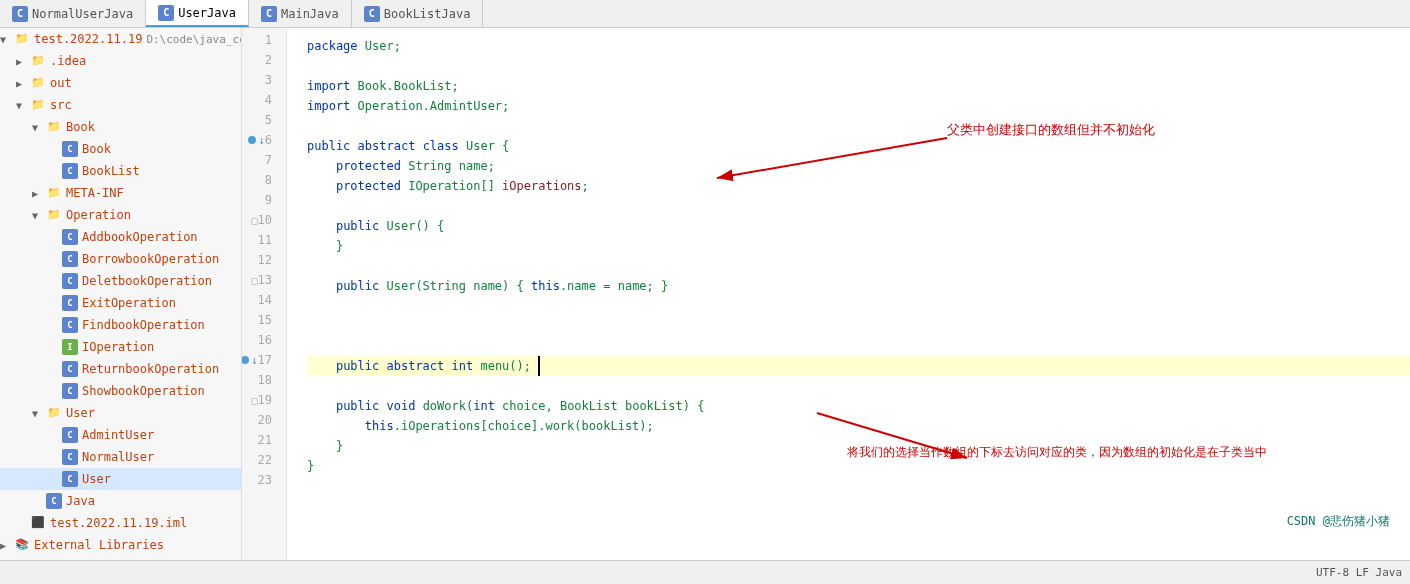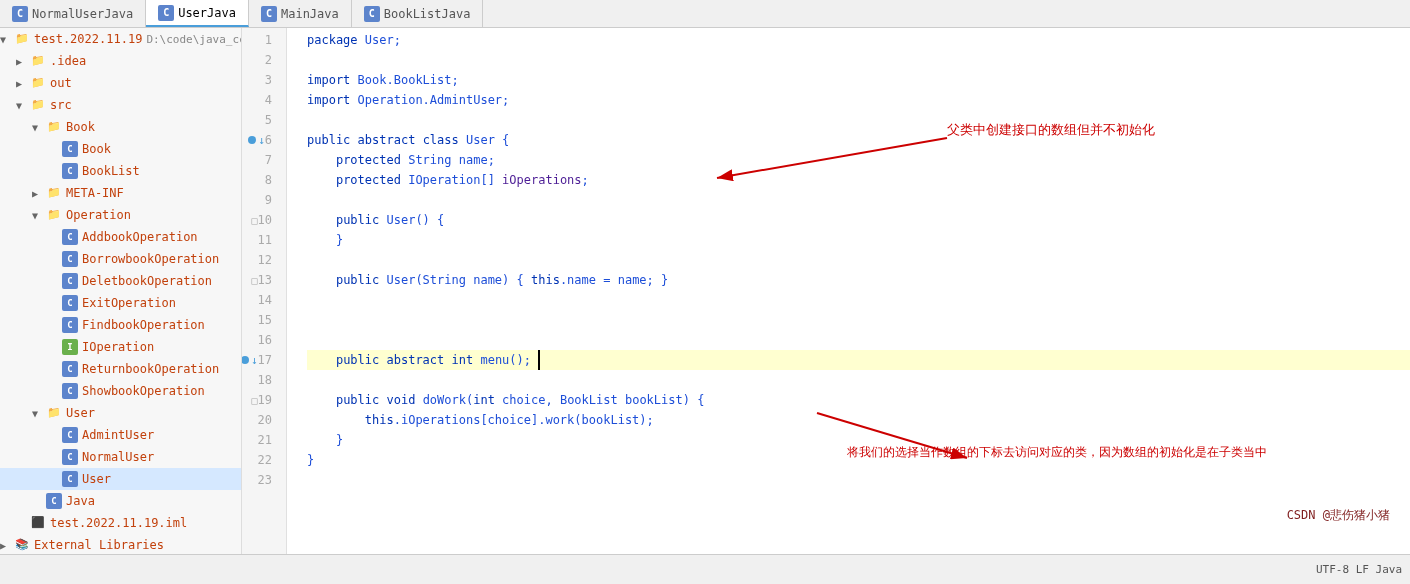--- a/index.html
+++ b/index.html
@@ -140,45 +140,45 @@
     }
     .ln-dot {
       width: 8px;
       height: 8px;
       background: #4a9eda;
       border-radius: 50%;
       flex-shrink: 0;
     }
     .code-content {
       flex: 1;
-      padding: 2px 0;
+      padding: 8px 0;
       padding-left: 20px;
       position: relative;
     }
     .code-line {
       height: 20px;
       display: flex;
       align-items: center;
       white-space: pre;
       font-size: 12px;
       line-height: 20px;
       position: relative;
     }
     .code-line.highlighted {
       background: #ffffd0;
     }
 
     
     .kw { color: #0033b3; font-weight: normal; }
-    .plain { color: #1d4ed8; }
+    .plain { color: #15803d; }
     .cursor { border-right: 2px solid #000; }
 
     
     .bottom-bar {
-      height: 30px;
+      height: 24px;
       background: #f0f0f0;
       border-top: 1px solid #ccc;
       display: flex;
       align-items: center;
       padding: 7px 8px;
       font-size: 11px;
       color: #555;
       flex-shrink: 0;
       justify-content: flex-end;
     }
@@ -473,21 +473,21 @@
         <div class="code-line"><span class="kw">import</span><span class="plain"> Book.BookList;</span></div>
 
         <div class="code-line"><span class="kw">import</span><span class="plain"> Operation.AdmintUser;</span></div>
 
         <div class="code-line"></div>
 
         <div class="code-line"><span class="kw">public</span><span class="plain"> </span><span class="kw">abstract</span><span class="plain"> </span><span class="kw">class</span><span class="plain"> User {</span></div>
 
         <div class="code-line"><span class="plain">    </span><span class="kw">protected</span><span class="plain"> String name;</span></div>
 
-        <div class="code-line"><span class="plain">    </span><span class="kw">protected</span><span class="plain"> IOperation[] </span><span style="color:#4c1d95;">iOperations</span><span class="plain">;</span></div>
+        <div class="code-line"><span class="plain">    </span><span class="kw">protected</span><span class="plain"> IOperation[] </span><span style="color:#7f1d1d;">iOperations</span><span class="plain">;</span></div>
 
         <div class="code-line"></div>
 
         <div class="code-line"><span class="plain">    </span><span class="kw">public</span><span class="plain"> User() {</span></div>
 
         <div class="code-line"><span class="plain">    }</span></div>
 
         <div class="code-line"></div>
 
         <div class="code-line"><span class="plain">    </span><span class="kw">public</span><span class="plain"> User(String name) { </span><span class="kw">this</span><span class="plain">.name = name; }</span></div>
@@ -529,19 +529,19 @@
           <div style="position:absolute;top:85px;left:660px;color:#cc0000;font-size:13px;font-family:'SimSun','宋体',serif;white-space:nowrap;margin-top:8px;">父类中创建接口的数组但并不初始化</div>
 
           <div style="position:absolute;top:415px;left:530px;color:#cc0000;font-size:12px;font-family:'SimSun','宋体',serif;line-height:1.6;width:450px;text-align:right;">
             <span>将我们的选择当作数组的下标去访问对应的类，因为数组的初始化是在子类当中</span><br>
             <br>
           </div>
         </div>
       </div>
     </div>
 
-    <div style="position:absolute;bottom:30px;right:20px;font-size:12px;color:#7f1d1d;">CSDN @悲伤猪小猪</div>
+    <div style="position:absolute;bottom:30px;right:20px;font-size:12px;color:#0f766e;">CSDN @悲伤猪小猪</div>
   </div>
 </div>
 
 <div class="bottom-bar">
   <span>UTF-8  LF  Java</span>
 </div>
 
 </body></html>

